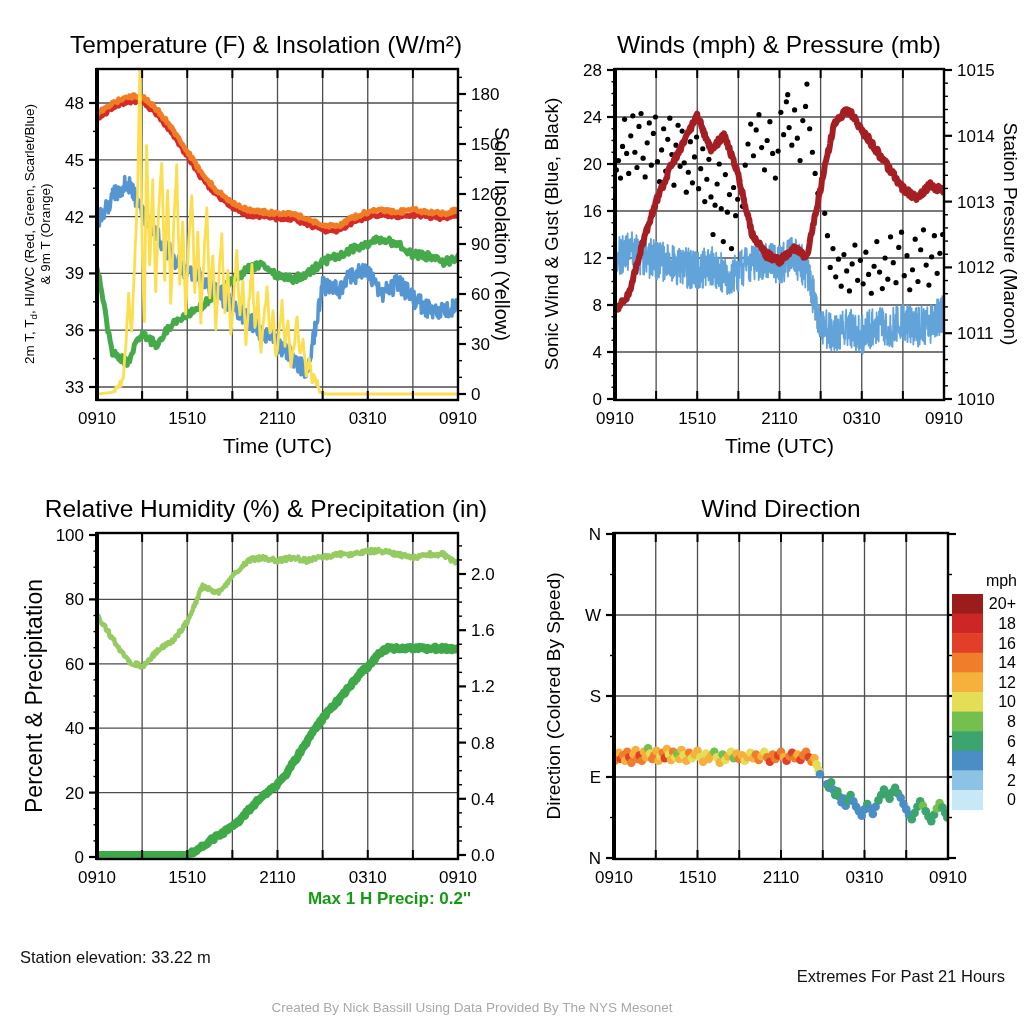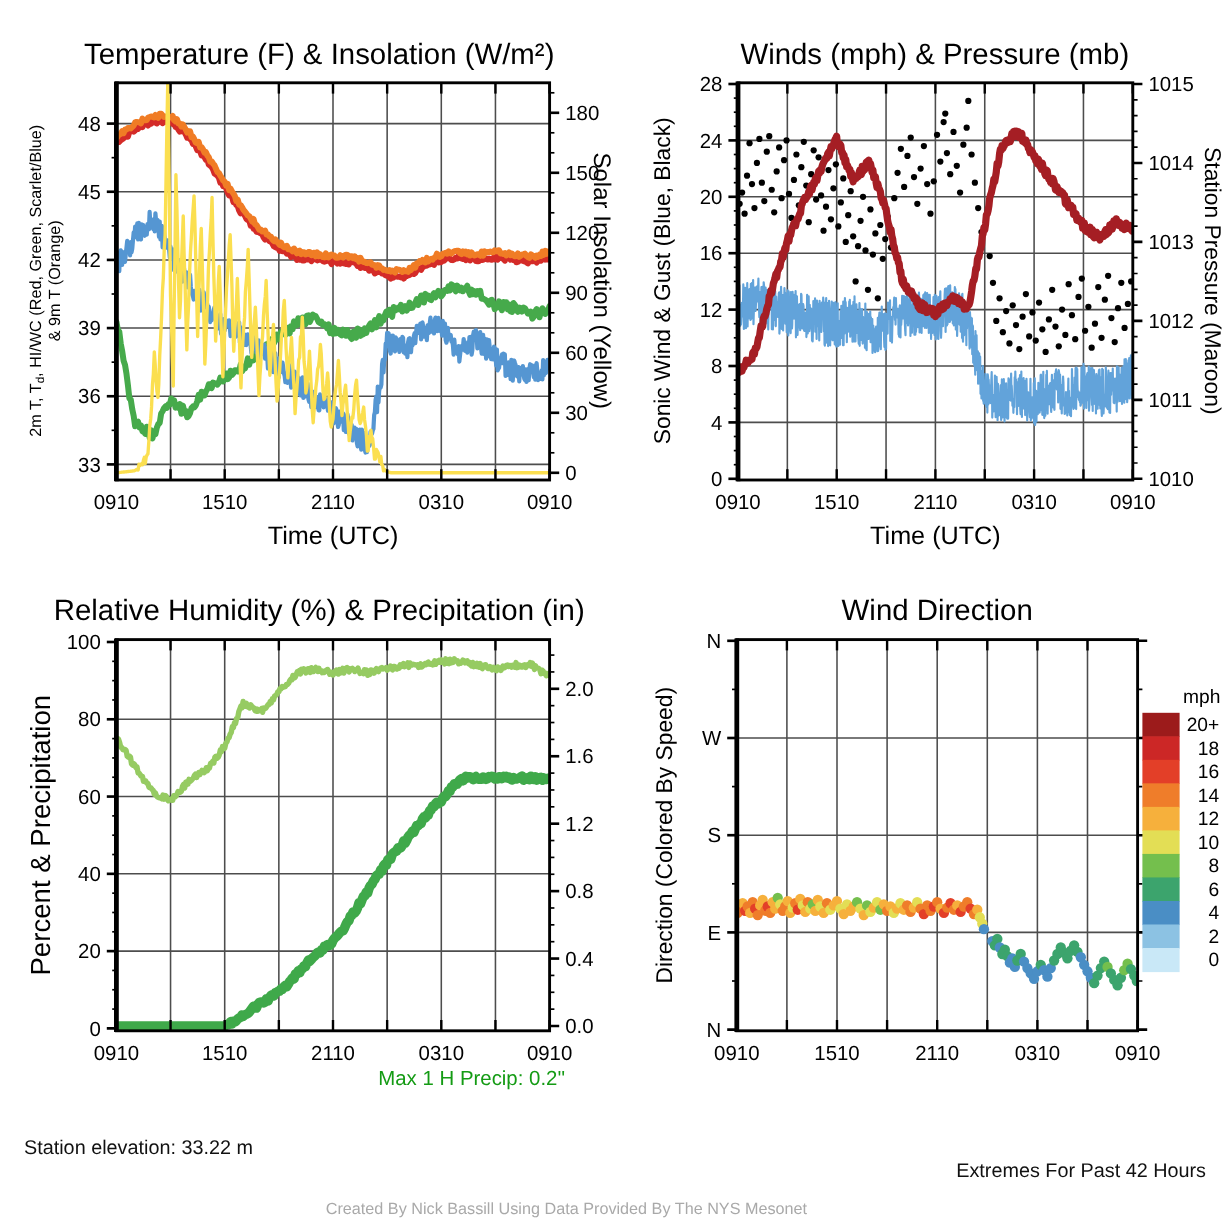--- a/index.html
+++ b/index.html
@@ -1,21 +1,21 @@
 <!DOCTYPE html>
 <html><head>
 <meta charset="utf-8">
 <style>
   html,body{margin:0;padding:0;background:#fff;}
   #app{position:relative;width:1024px;height:1024px;background:#fff;overflow:hidden;
        font-family:"Liberation Sans", sans-serif;color:#000;}
   #charts{position:absolute;left:0;top:0;}
   .ovl{position:absolute;white-space:pre;}
   #station-info{left:20px;top:901px;font-size:16.5px;line-height:22.3px;color:#111;}
-  #max-precip{right:553px;top:889px;font-size:17px;font-weight:normal;}
+  #max-precip{right:553px;top:889px;font-size:17px;font-weight:bold;}
   #extremes{right:19px;top:920px;font-size:16.5px;line-height:22.6px;text-align:right;color:#111;}
   #footer{left:0;top:1000px;width:944px;text-align:center;font-size:13.5px;color:#a9a9a9;}
 </style>
 </head>
 <body>
 
 <div id="app">
   <svg id="charts" width="1024" height="1024">
       <g>
         <clipPath id="clip-temp">
@@ -706,20 +706,20 @@
   <div id="station-info" class="ovl">
     <div>Station elevation: 33.22 m</div>
     
     
     
   </div>
 
   <div id="max-precip" class="ovl" style="color: rgb(20, 155, 20);">Max 1 H Precip: 0.2''</div>
 
   <div id="extremes" class="ovl">
-    <div>Extremes For Past 42 Hours</div>
+    <div>Extremes For Past 21 Hours</div>
     
     
     
   </div>
 
   <div id="footer" class="ovl">Created By Nick Bassill Using Data Provided By The NYS Mesonet</div>
 </div>
 
 </body></html>

